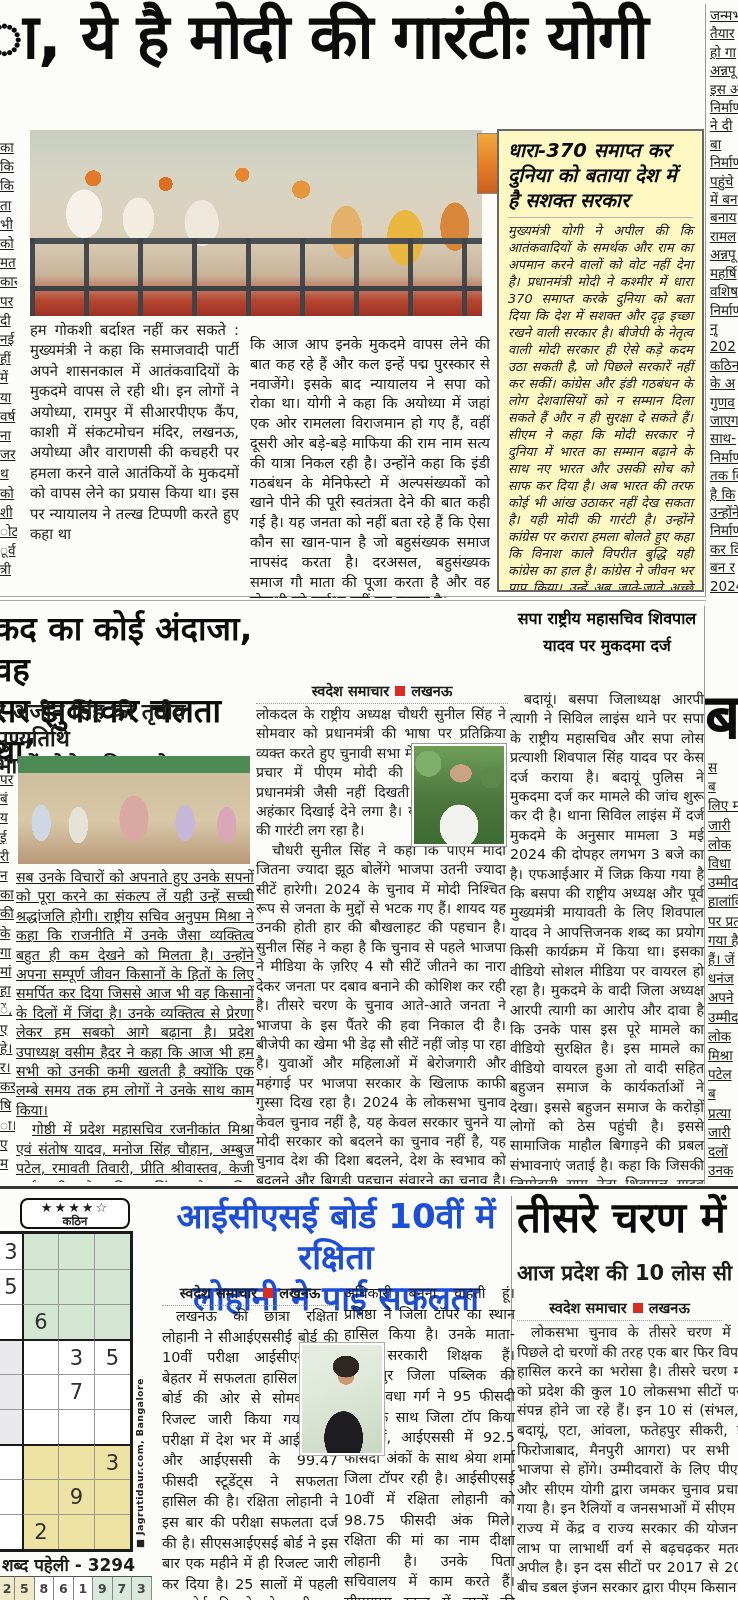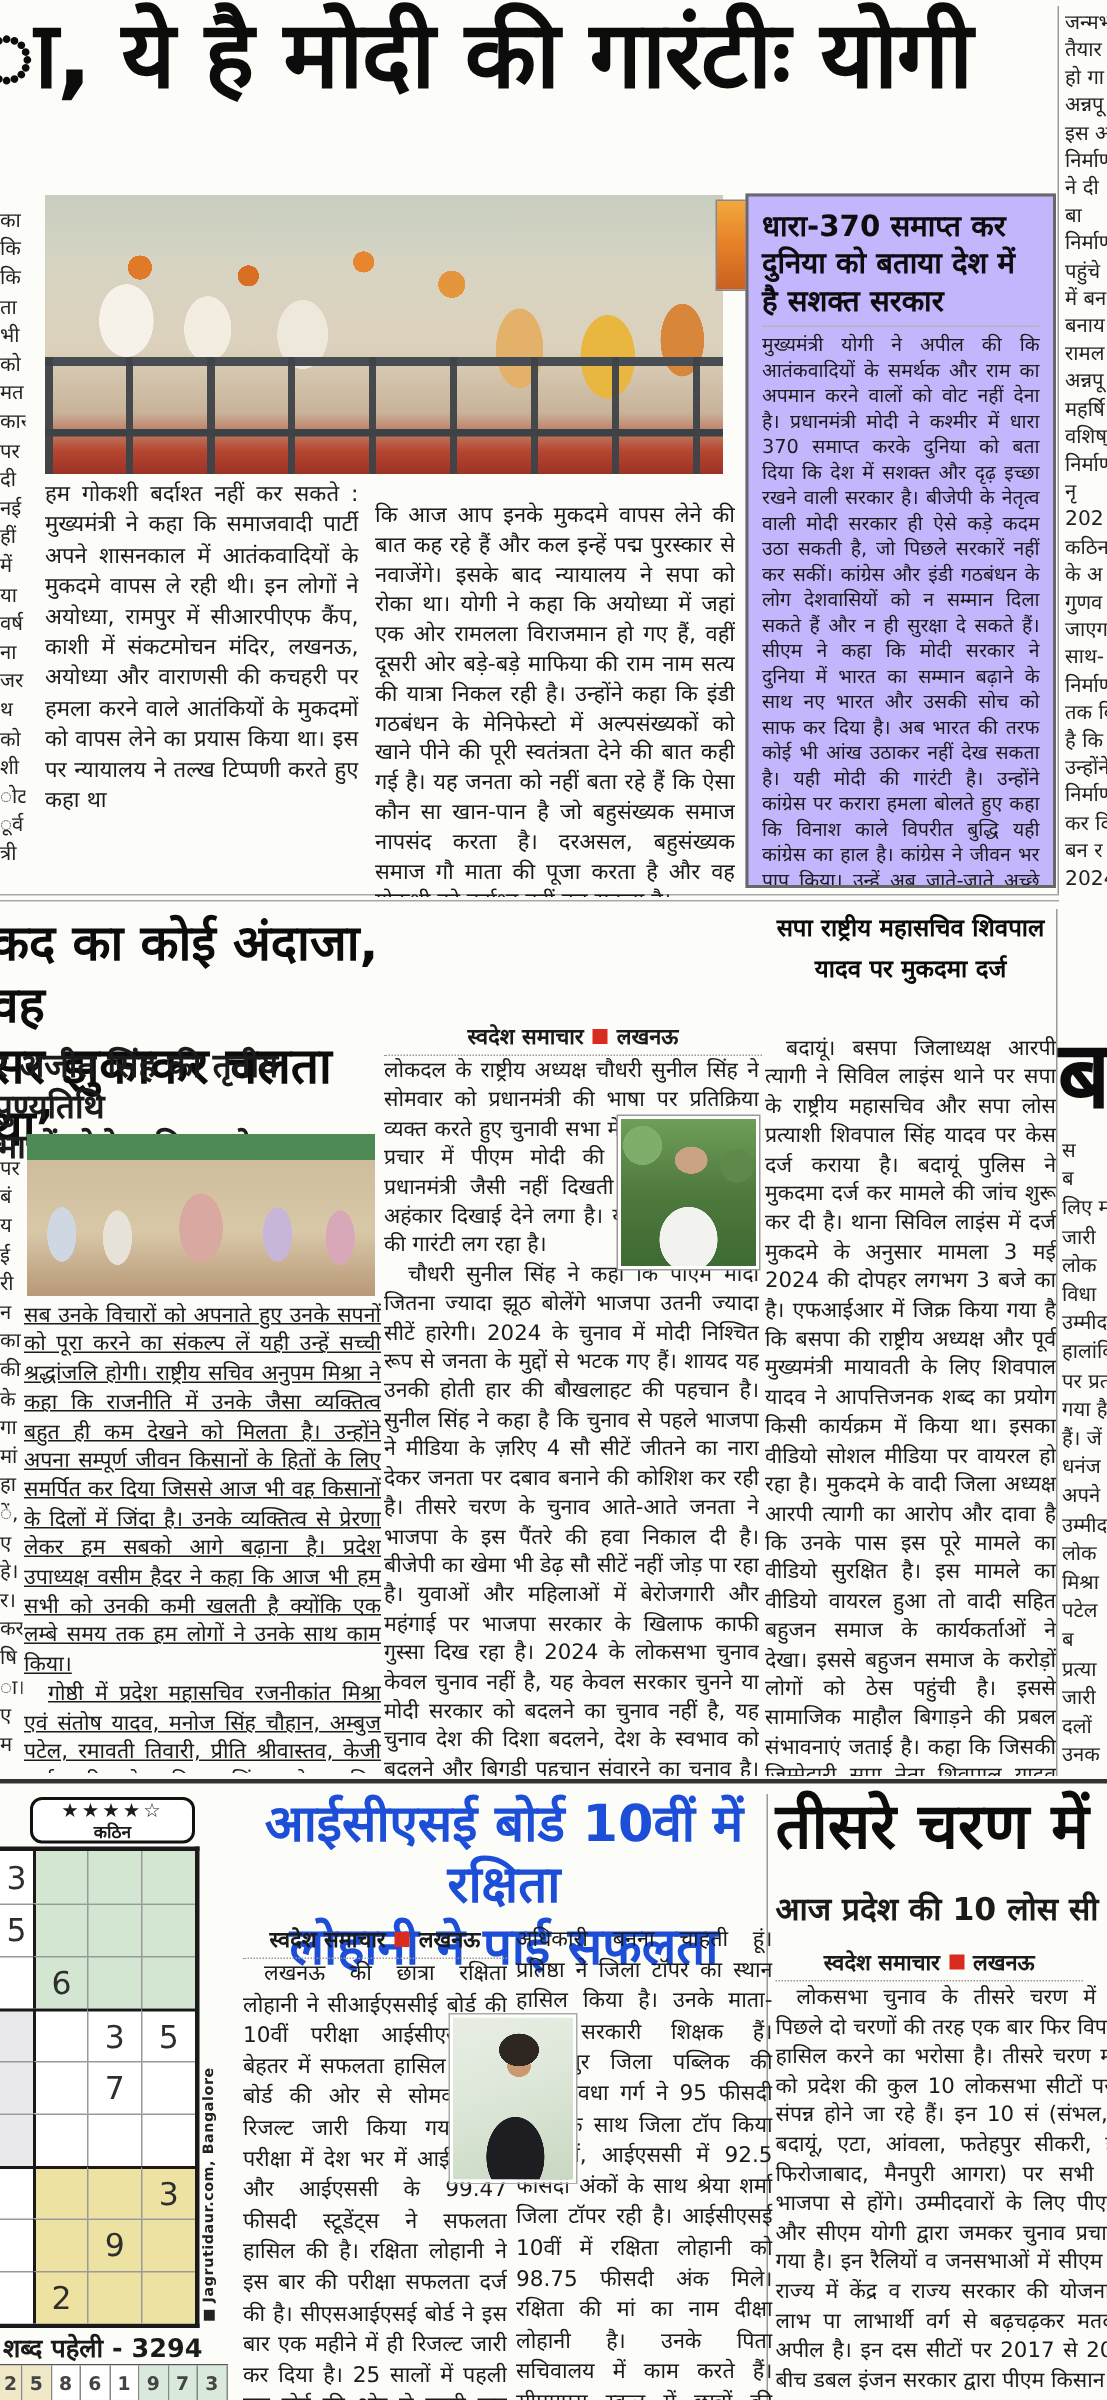--- a/index.html
+++ b/index.html
@@ -7,21 +7,21 @@
     color:#1b1b1b;font-family:"DejaVu Sans","Liberation Sans",sans-serif;}
   #page *{box-sizing:border-box;}
   .abs{position:absolute;}
 
   
   .headline-main{position:absolute;left:-14px;top:4px;width:760px;font-size:62px;font-weight:800;
     letter-spacing:-1px;line-height:1.08;white-space:nowrap;color:#0c0c0c;}
   .subheadline{position:absolute;left:28px;top:94px;font-size:24px;font-weight:700;color:#111;white-space:nowrap;}
 
   
-  .strip{position:absolute;overflow:hidden;}
+  .strip{position:absolute;overflow:hidden;text-decoration:underline;}
   .strip .frag{font-size:13.5px;line-height:19.2px;color:#222;white-space:nowrap;}
   .strip-tl{left:0;top:138px;width:17px;height:452px;}
   .strip-tr{left:710px;top:6px;width:28px;height:590px;}
   .strip-tr .frag{line-height:18.4px;}
   .strip-ml{left:0;top:770px;width:15px;height:414px;}
   .strip-mr{left:708px;top:758px;width:30px;height:426px;}
   .big-frag{position:absolute;left:705px;top:672px;font-size:62px;font-weight:800;color:#0c0c0c;}
 
   .vrule{position:absolute;width:0;border-left:1px solid #9a9a9a;}
   #vr-top{left:705px;top:4px;height:592px;}
@@ -82,21 +82,21 @@
 
   
   .caption-col{left:30px;top:320px;width:209px;height:278px;overflow:hidden;}
   .caption-col p{margin:0;font-size:14.8px;line-height:20.4px;text-align:justify;}
   .crosshead{font-weight:400;}
   .center-col{left:250px;top:334px;width:240px;height:264px;overflow:hidden;
     font-size:14.6px;line-height:19.8px;text-align:justify;}
 
   
   .box-story{left:497px;top:129px;width:207px;height:463px;border:2.5px solid #686868;
-    background:#c4b5fd;padding:7px 9px;overflow:hidden;}
+    background:#fef9c3;padding:7px 9px;overflow:hidden;font-style:italic;}
   .box-title{font-size:19.5px;font-weight:800;line-height:25px;color:#0d0d0d;
     border-bottom:1px solid #b5b5b5;padding-bottom:4px;margin-bottom:4px;}
   .box-body{font-size:12.9px;line-height:17px;text-align:justify;}
 
   
   .ml-headline{left:-6px;top:608px;width:280px;font-size:33px;line-height:41px;font-weight:800;
     white-space:pre-line;color:#0c0c0c;}
   .ml-subhead{left:-4px;top:698px;width:270px;font-size:22px;line-height:27px;font-weight:700;white-space:pre-line;}
   .ml-body{left:16px;top:868px;width:238px;height:314px;overflow:hidden;text-decoration:underline;}
   .ml-body p,.mc-body p{margin:0;font-size:14.2px;line-height:19.4px;text-align:justify;}

